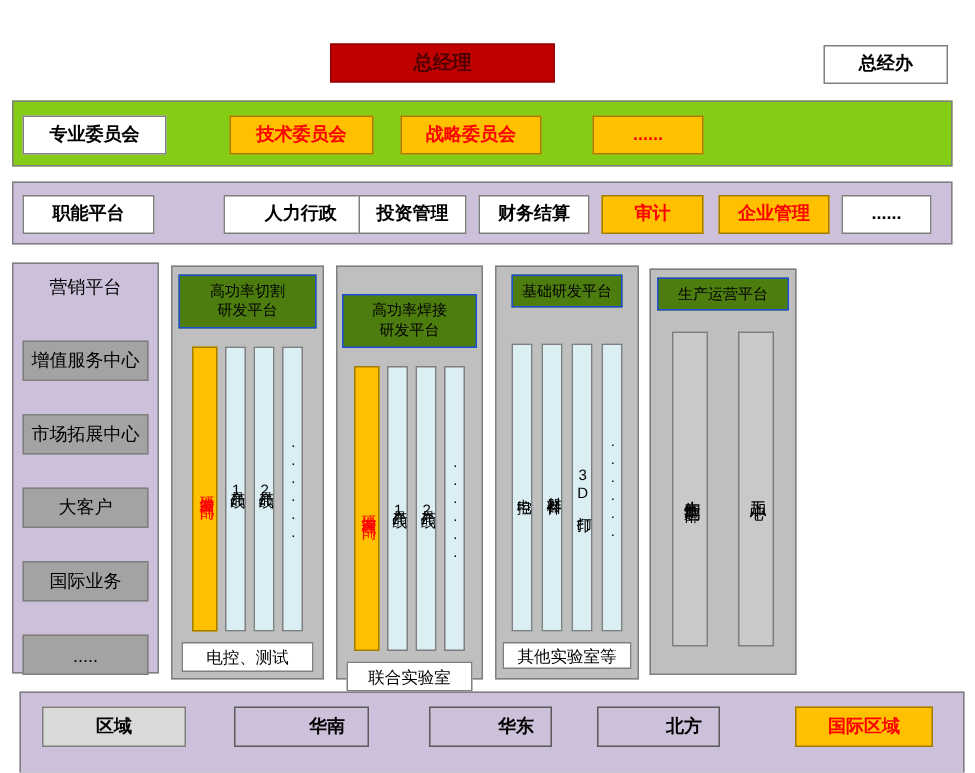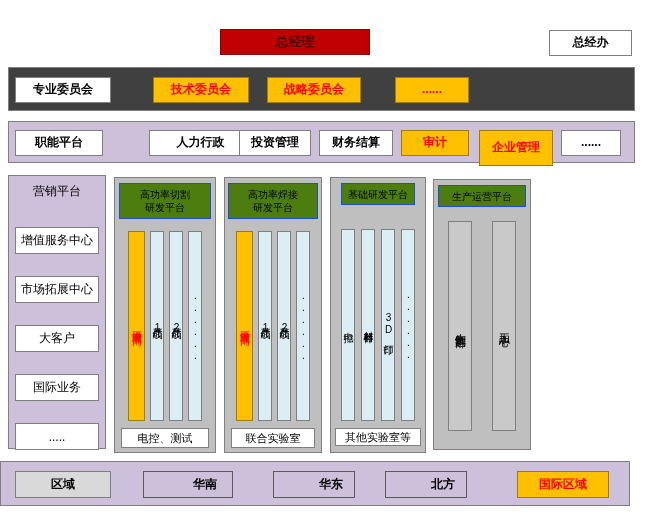--- a/index.html
+++ b/index.html
@@ -7,38 +7,38 @@
   body { font-family: "Liberation Sans", sans-serif; background: #ffffff; }
   .page { position: relative; width: 650px; height: 515px; background: #ffffff; overflow: hidden; }
   .bx { position: absolute; border: 1px solid #7f7f7f; background: #ffffff; color: #000000;
         display: flex; align-items: center; justify-content: center; font-size: 12px;
         text-align: center; line-height: 1.1; font-weight: bold; }
   .bx.orange { background: #ffc000; color: #ff0000; border-color: #a07c00; }
   .bx.red { background: #c00000; color: #4c0000; border-color: #8f0000; font-size: 13px; }
   .bx.grayb { background: #d9d9d9; }
   .bx.lav { background: #ccc0da; border-color: #5a5a5a; padding-left: 34px; }
   .panel { position: absolute; border: 1px solid #7f7f7f; }
-  .panel.white { background: #404040; }
+  .panel.white { background: #84cc16; }
   .panel.lavender { background: #ccc0da; }
   .col { position: absolute; border: 1px solid #7f7f7f; display: flex; flex-direction: column; align-items: center; }
   .col.lavender { background: #ccc0da; }
   .col.gray { background: #bfbfbf; }
   .col-title { font-size: 12px; color: #000000; flex: none; }
   .hdr { border: 1px solid #1d4ed8; background: #4d7c0f; display: flex; align-items: center; justify-content: center;
          font-size: 10px; text-align: center; line-height: 1.3; flex: none; white-space: pre-line; }
   .striprow { display: flex; flex: none; }
   .vstrip { border: 1px solid #7f7f7f; display: flex; align-items: center; justify-content: center;
             writing-mode: vertical-lr; text-orientation: upright; font-size: 10px; letter-spacing: 1px;
             line-height: 1; flex: none; }
   .vstrip.cyan { background: #daeef3; color: #000000; }
   .vstrip.vorange { background: #ffc000; color: #ff0000; border-color: #a07c00; }
   .vstrip.vgray { background: #c9c9c9; color: #000000; font-size: 11px; }
   .footerbx { border: 1px solid #7f7f7f; background: #ffffff; display: flex; align-items: center;
               justify-content: center; font-size: 11px; flex: none; }
-  .itembx { border: 1px solid #7f7f7f; background: #ffffff; display: flex; align-items: center;
+  .itembx { border: 1px solid #7f7f7f; background: #a3a3a3; display: flex; align-items: center;
             justify-content: center; font-size: 12px; flex: none; }
   .itembx.orange { background: #ffc000; color: #ff0000; border-color: #a07c00; }
   .mk-items { display: flex; flex-direction: column; gap: 22px; margin-top: 27px; flex: none; }
   .sp-items { display: flex; flex-direction: column; gap: 9px; margin-top: 30px; flex: none; }
 </style>
 </head>
 <body>
 
 <div class="page">
 
@@ -51,21 +51,21 @@
     <div class="bx orange" style="left:258px;top:9px;width:94px;height:26px">战略委员会</div>
     <div class="bx orange" style="left:386px;top:9px;width:74px;height:26px">......</div>
   </div>
 
   <div class="panel lavender" style="left:8px;top:121px;width:627px;height:42px">
     <div class="bx" style="left:6px;top:8px;width:88px;height:26px">职能平台</div>
     <div class="bx" style="left:140px;top:8px;width:103px;height:26px">人力行政</div>
     <div class="bx" style="left:230px;top:8px;width:72px;height:26px">投资管理</div>
     <div class="bx" style="left:310px;top:8px;width:74px;height:26px">财务结算</div>
     <div class="bx orange" style="left:392px;top:8px;width:68px;height:26px">审计</div>
-    <div class="bx orange" style="left:470px;top:8px;width:74px;height:36px">企业管理</div>
+    <div class="bx orange" style="left:470px;top:8px;width:74px;height:26px">企业管理</div>
     <div class="bx" style="left:552px;top:8px;width:60px;height:26px">......</div>
   </div>
 
   <div class="col lavender" style="left:8px;top:175px;width:98px;height:274px">
     <div class="col-title" style="margin-top:7px">营销平台</div>
     <div class="mk-items">
       <div class="itembx" style="width:84px;height:27px">增值服务中心</div>
       <div class="itembx" style="width:84px;height:27px">市场拓展中心</div>
       <div class="itembx" style="width:84px;height:27px">大客户</div>
       <div class="itembx" style="width:84px;height:27px">国际业务</div>
@@ -79,21 +79,21 @@
     <div class="striprow" style="margin-top:12px;height:190px;gap:5px">
       <div class="vstrip vorange" style="width:17px">研发管理部门</div>
       <div class="vstrip cyan" style="width:14px">产品线1</div>
       <div class="vstrip cyan" style="width:14px">产品线2</div>
       <div class="vstrip cyan" style="width:14px">......</div>
     </div>
     <div class="footerbx" style="width:88px;height:20px;margin-top:7px">电控、测试</div>
   </div>
 
   <div class="col gray" style="left:224px;top:177px;width:98px;height:276px">
-    <div class="hdr" style="width:90px;height:36px;margin-top:5px">高功率焊接
+    <div class="hdr" style="width:90px;height:36px;margin-top:18px">高功率焊接
 研发平台</div>
     <div class="striprow" style="margin-top:12px;height:190px;gap:5px">
       <div class="vstrip vorange" style="width:17px">研发管理部门</div>
       <div class="vstrip cyan" style="width:14px">产品线1</div>
       <div class="vstrip cyan" style="width:14px">产品线2</div>
       <div class="vstrip cyan" style="width:14px">......</div>
     </div>
     <div class="footerbx" style="width:84px;height:20px;margin-top:7px">联合实验室</div>
   </div>
 
@@ -110,21 +110,21 @@
 
   <div class="col gray" style="left:433px;top:179px;width:98px;height:271px">
     <div class="hdr" style="width:88px;height:22px;margin-top:5px">生产运营平台</div>
     <div class="striprow" style="margin-top:14px;height:210px;gap:20px">
       <div class="vstrip vgray" style="width:24px">生产制造部</div>
       <div class="vstrip vgray" style="width:24px">加工中心</div>
     </div>
   </div>
 
 
-  <div class="panel lavender" style="left:0;top:461px;width:630px;height:45px">
+  <div class="panel lavender" style="left:13px;top:461px;width:630px;height:55px">
     <div class="bx grayb" style="left:14px;top:9px;width:96px;height:27px">区域</div>
     <div class="bx lav" style="left:142px;top:9px;width:90px;height:27px">华南</div>
     <div class="bx lav" style="left:272px;top:9px;width:82px;height:27px">华东</div>
     <div class="bx lav" style="left:384px;top:9px;width:82px;height:27px">北方</div>
     <div class="bx orange" style="left:516px;top:9px;width:92px;height:27px">国际区域</div>
   </div>
 
 </div>
 
 </body></html>

